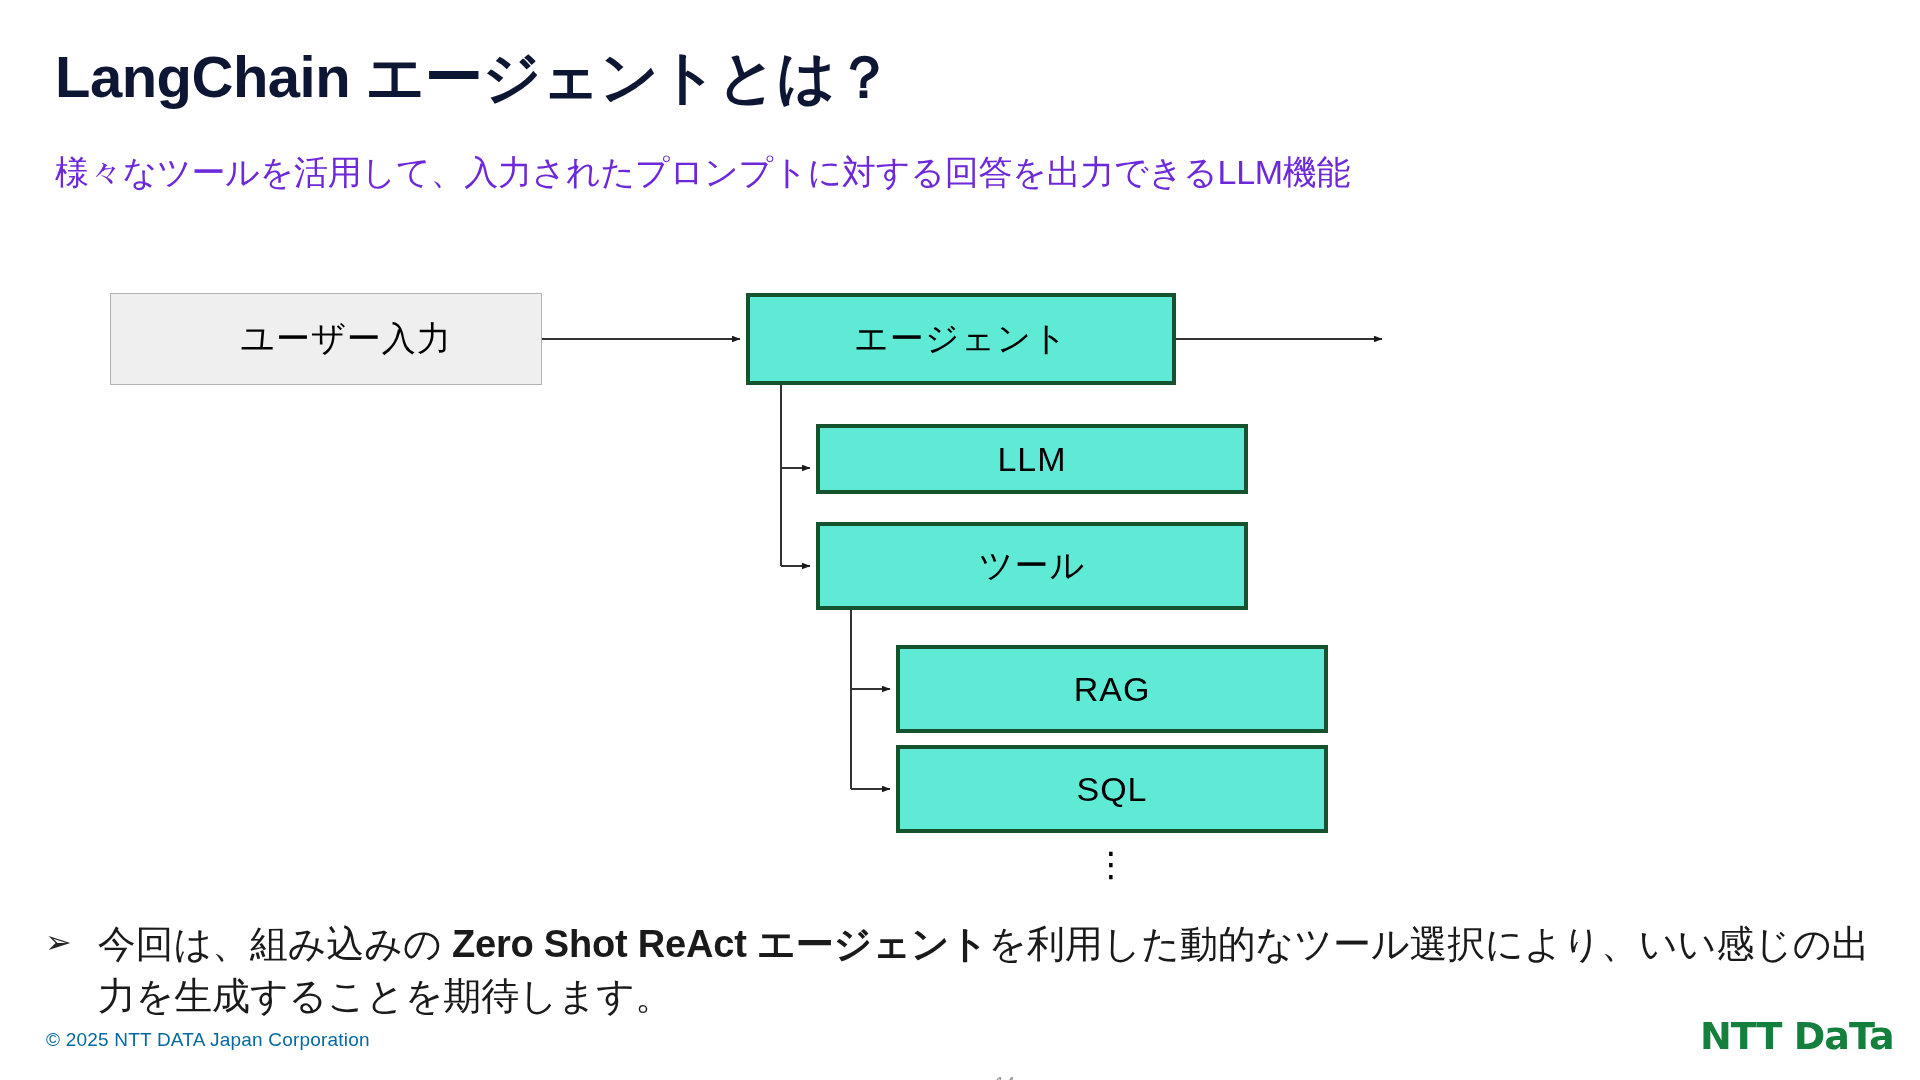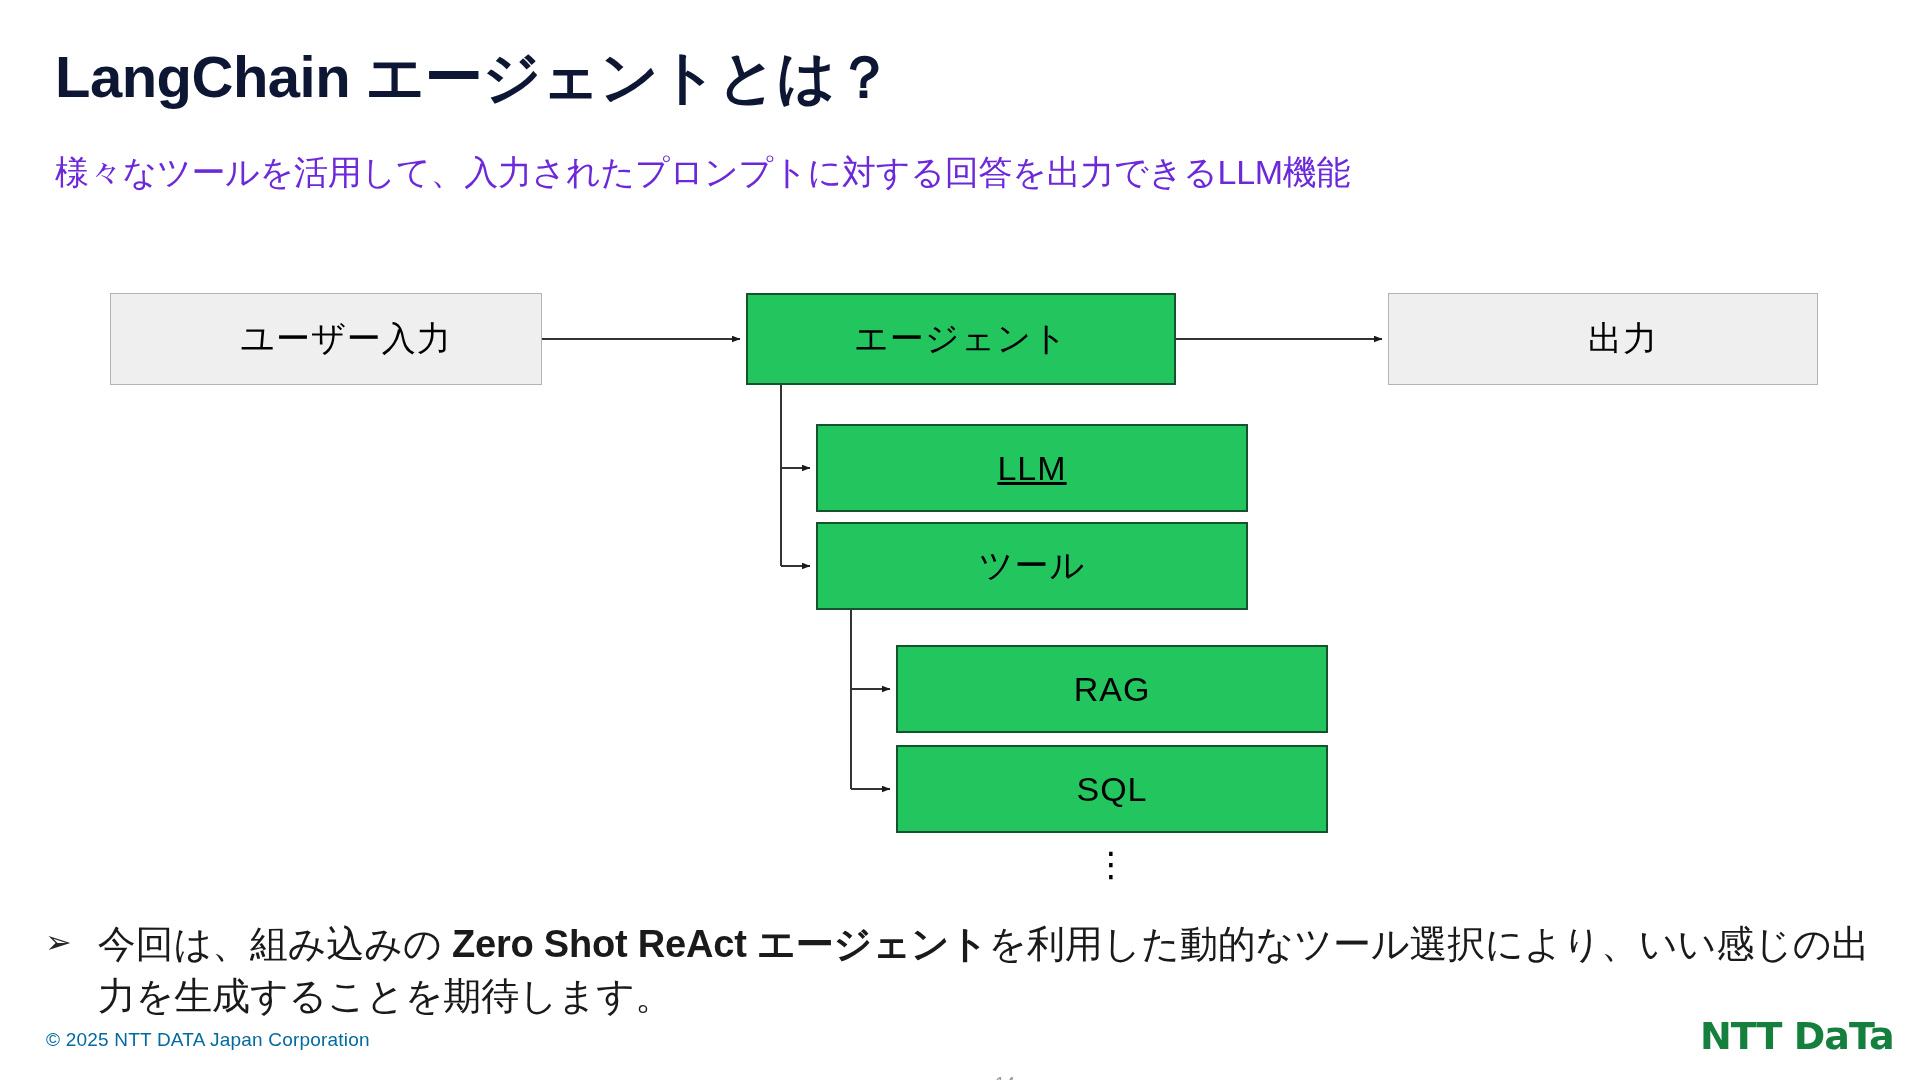--- a/index.html
+++ b/index.html
@@ -65,28 +65,28 @@
     font-size: 34px;
     color: #000000;
     letter-spacing: 1px;
   }
   .node.gray {
     background: #efefef;
     border: 1px solid #b3b3b3;
     padding-left: 40px;
   }
   .node.green {
-    background: #22c55e;
-    border: 2px solid #14532d;
+    background: #5eead4;
+    border: 4px solid #14532d;
   }
 
   #node-user-input { left: 110px;  top: 293px; width: 432px; height: 92px; }
   #node-agent      { left: 746px;  top: 293px; width: 430px; height: 92px; }
   #node-output     { left: 1388px; top: 293px; width: 430px; height: 92px; }
-  #node-llm        { left: 816px;  top: 424px; width: 432px; height: 88px; text-decoration: underline; }
+  #node-llm        { left: 816px;  top: 424px; width: 432px; height: 70px; }
   #node-tool       { left: 816px;  top: 522px; width: 432px; height: 88px; }
   #node-rag        { left: 896px;  top: 645px; width: 432px; height: 88px; }
   #node-sql        { left: 896px;  top: 745px; width: 432px; height: 88px; }
 
   .ellipsis-marker {
     position: absolute;
     left: 1089px;
     top: 838px;
     width: 44px;
     height: 52px;
@@ -177,21 +177,20 @@
     <line x1="781" y1="468" x2="810" y2="468" stroke="#333333" stroke-width="2" marker-end="url(#arrowhead)"></line>
     <line x1="781" y1="566" x2="810" y2="566" stroke="#333333" stroke-width="2" marker-end="url(#arrowhead)"></line>
 
     <path d="M851 610 L851 789" stroke="#333333" stroke-width="2" fill="none"></path>
     <line x1="851" y1="689" x2="890" y2="689" stroke="#333333" stroke-width="2" marker-end="url(#arrowhead)"></line>
     <line x1="851" y1="789" x2="890" y2="789" stroke="#333333" stroke-width="2" marker-end="url(#arrowhead)"></line>
   </svg>
 
   <div class="node gray" id="node-user-input">ユーザー入力</div>
   <div class="node green" id="node-agent">エージェント</div>
-  <div class="node gray" id="node-output">出力</div>
   <div class="node green" id="node-llm">LLM</div>
   <div class="node green" id="node-rag">RAG</div>
   <div class="node green" id="node-tool">ツール</div>
   <div class="node green" id="node-sql">SQL</div>
 
   <div class="ellipsis-marker">⋮</div>
 
   <div class="bullet-row">
     <span class="bullet-marker">➢</span>
     <span class="bullet-text">

